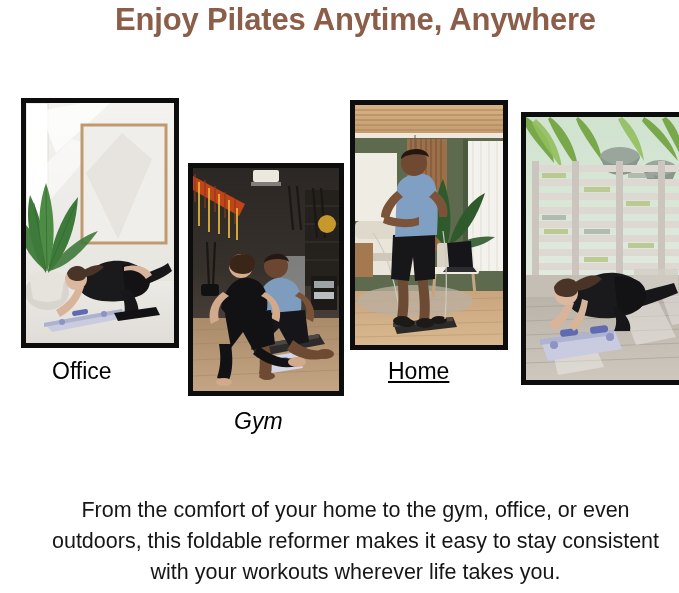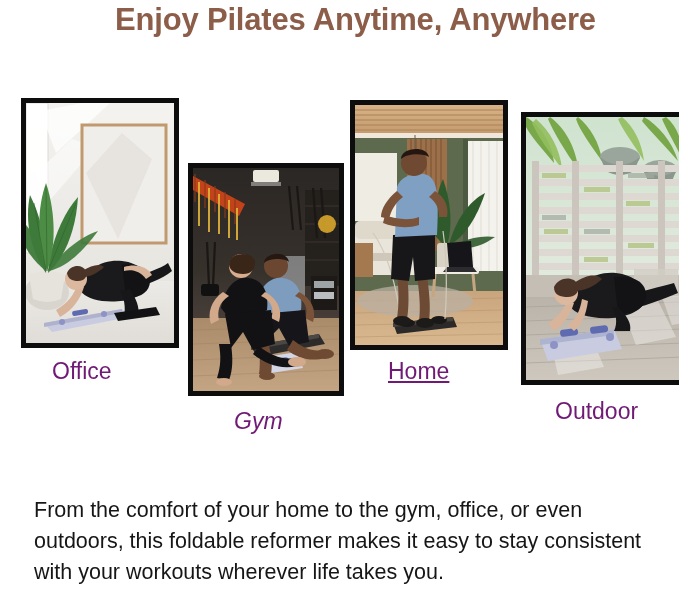--- a/index.html
+++ b/index.html
@@ -44,21 +44,21 @@
   }
   .photo-inner {
     position: absolute;
     inset: 0;
     overflow: hidden;
   }
 
   .card-label {
     position: absolute;
     font-size: 23px;
-    color: #701a75;
+    color: #000000;
     font-family: "Liberation Sans", sans-serif;
     white-space: nowrap;
   }
 
   
   #card-office   { left: 5px;   top: 98px;  width: 158px; height: 250px; }
   #label-office  { left: 36px;  top: 358px; }
 
   #card-gym      { left: 172px; top: 163px; width: 156px; height: 233px; }
   #label-gym     { left: 218px; top: 408px; font-style: italic; }
@@ -68,20 +68,21 @@
 
   #card-outdoor  { left: 505px; top: 112px; width: 167px; height: 273px; }
   #label-outdoor { left: 539px; top: 398px; }
 
   
   .caption {
     position: absolute;
     left: 18px;
     top: 495px;
     width: 643px;
+    text-align: center;
     font-size: 21.5px;
     line-height: 31px;
     color: #161616;
     font-family: "Liberation Sans", sans-serif;
   }
 
   
   .scene { position: absolute; inset: 0; }
   .scene svg { display: block; width: 100%; height: 100%; }
 </style>
@@ -509,17 +510,16 @@
             <path d="M92 190 C 100 198 106 206 104 214 L 88 214 C 92 206 90 196 86 190 Z" fill="#17171a"></path>
 
             <circle cx="40" cy="176" r="12" fill="#dcb89f"></circle>
             <path d="M28 170 C 32 160 48 158 52 168 C 54 176 48 180 42 180 C 34 180 28 178 28 170 Z" fill="#4a3327"></path>
             <path d="M48 166 C 60 158 70 156 76 162 C 68 170 58 174 48 174 Z" fill="#4a3327"></path>
           </g>
         </svg>
       </div>
     </div>
   </div>
-  <div class="card-label" id="label-outdoor">Outdoor</div>
 
   <div class="caption">From the comfort of your home to the gym, office, or even outdoors, this foldable reformer makes it easy to stay consistent with your workouts wherever life takes you.</div>
 
 </div>
 
 </body></html>

